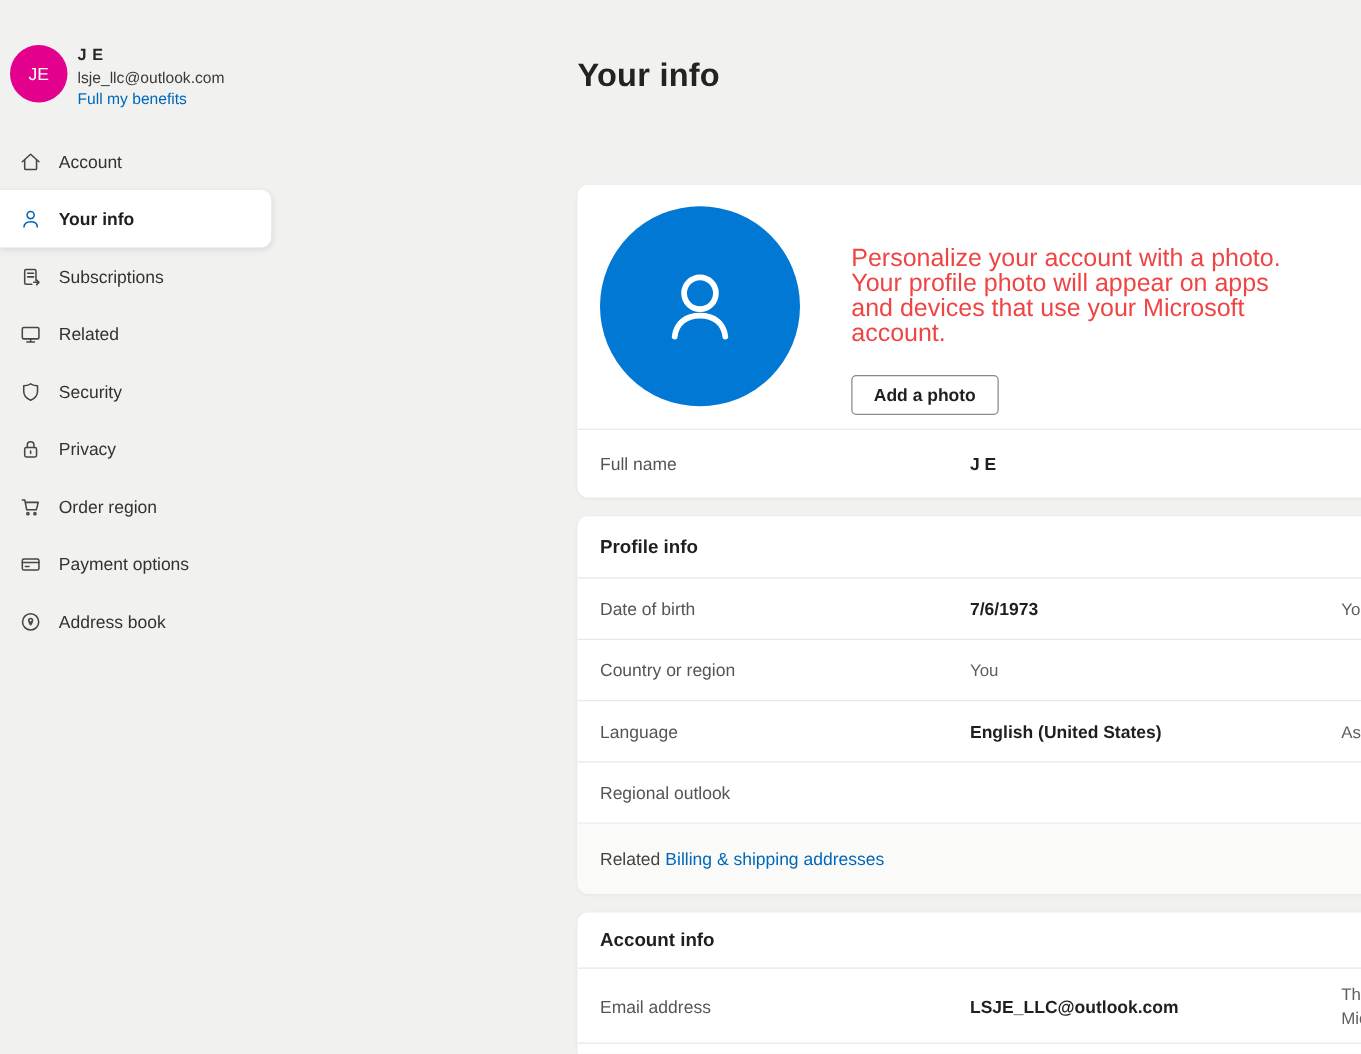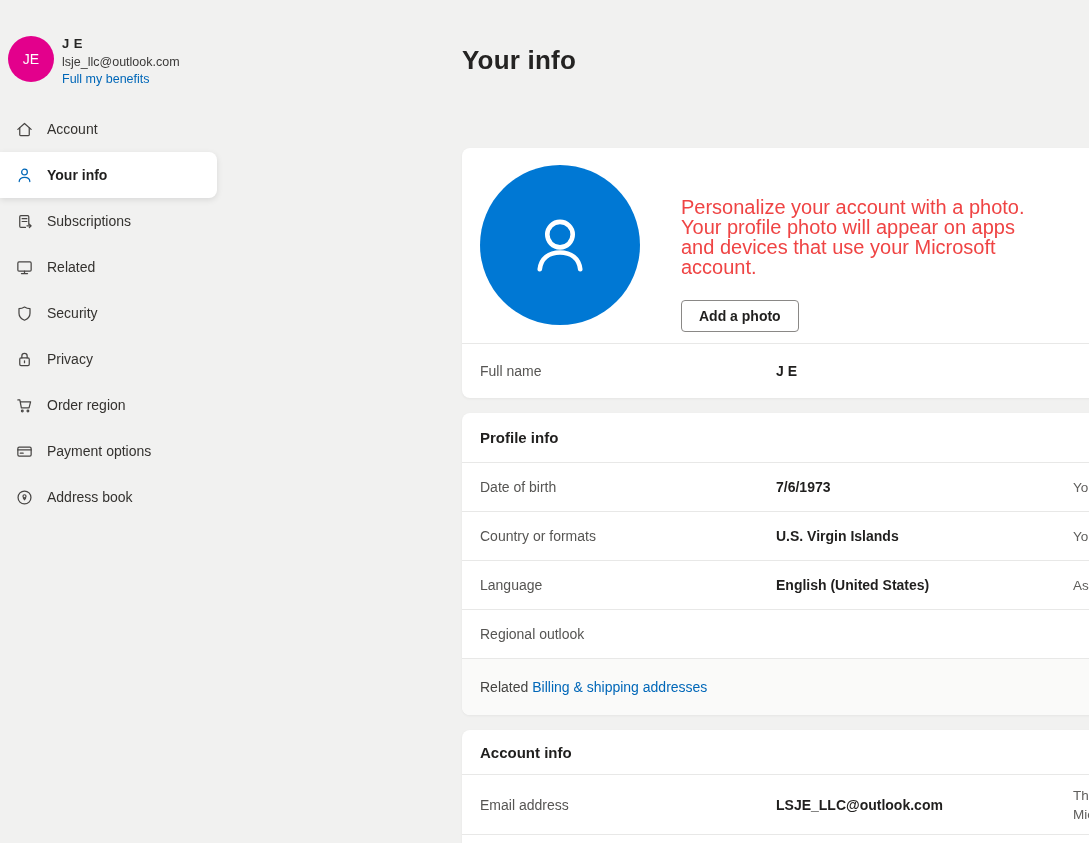--- a/index.html
+++ b/index.html
@@ -214,22 +214,21 @@
   <section class="card card-2">
     <div class="card-header">Profile info</div>
     <div class="divider"></div>
     <div class="info-row">
       <span class="row-label">Date of birth</span>
       <span class="row-value">7/6/1973</span>
       <span class="row-desc">You</span>
     </div>
     <div class="divider"></div>
     <div class="info-row">
-      <span class="row-label">Country or formats</span>
-      <span class="row-value">U.S. Virgin Islands</span>
+      <span class="row-label">Country or region</span>
       <span class="row-desc">You</span>
     </div>
     <div class="divider"></div>
     <div class="info-row">
       <span class="row-label">Language</span>
       <span class="row-value">English (United States)</span>
       <span class="row-desc">Ask</span>
     </div>
     <div class="divider"></div>
     <div class="info-row">

